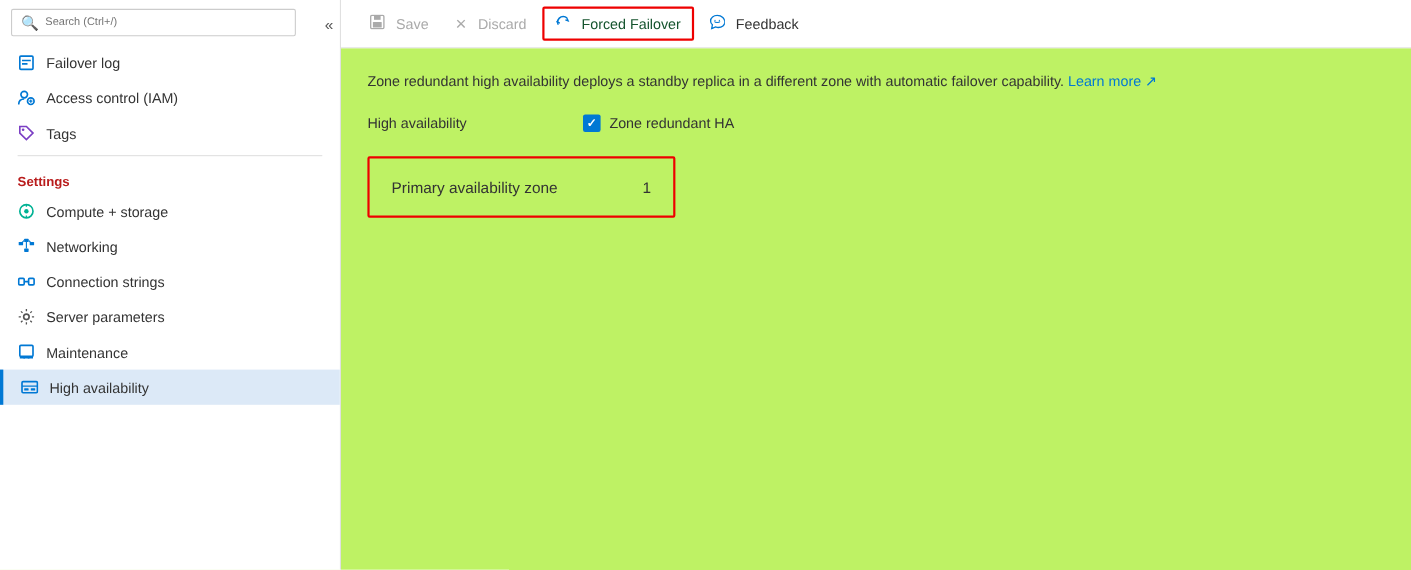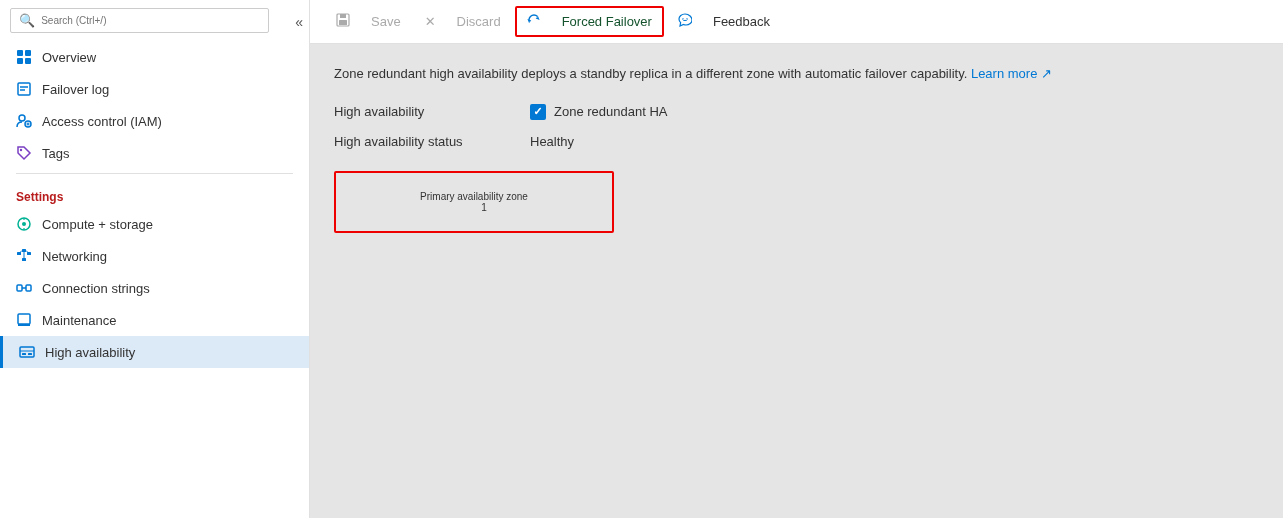--- a/index.html
+++ b/index.html
@@ -88,21 +88,21 @@
       align-items: center;
       padding: 6px 16px;
       border-bottom: 1px solid #e0e0e0;
       gap: 4px;
       background: #fff;
       flex-shrink: 0;
     }
     .toolbar-btn {
       display: flex;
       align-items: center;
-      gap: 21px;
+      gap: 10px;
       padding: 5px 10px;
       border: none;
       background: none;
       cursor: pointer;
       font-size: 13px;
       color: #333;
       border-radius: 2px;
     }
     .toolbar-btn.highlighted {
       border: 2px solid #e00;
@@ -110,21 +110,21 @@
     }
     .toolbar-btn .btn-icon { font-size: 14px; color: #0078d4; }
     .toolbar-btn.disabled { color: #aaa; cursor: default; }
     .toolbar-btn.disabled .btn-icon { color: #aaa; }
 
     
     .content {
       flex: 1;
       padding: 20px 24px;
       overflow-y: auto;
-      background: #e5e5e5;
+      background: #bef264;
     }
 
     .info-text {
       font-size: 13px;
       color: #333;
       margin-bottom: 20px;
       line-height: 1.5;
     }
     .info-text a { color: #0078d4; text-decoration: none; }
 
@@ -171,26 +171,24 @@
     .az-box {
       border: 2px solid #e00;
       border-radius: 2px;
       padding: 12px 20px;
       margin-top: 8px;
       display: inline-block;
       min-width: 280px;
     }
     .az-row {
       display: flex;
-      align-items: center;
       justify-content: space-between;
       padding: 6px 0;
-      font-size: 10px;
-      color: #333;
-      flex-direction: column;
+      font-size: 14px;
+      color: #333;
     }
     .az-row + .az-row { border-top: 1px solid #f0f0f0; }
     .az-label { color: #333; }
     .az-value { color: #333; font-weight: 400; margin-left: 20px; }
 
     
     .nav-item.active .nav-label { font-weight: 500; }
   </style>
 </head>
 <body>
@@ -198,31 +196,20 @@
 <div class="sidebar">
 
   <div style="display:flex; align-items:center; position:relative; padding-right:30px;">
     <div class="search-box" style="flex:1;">
       <span>🔍</span>
       <input type="text" placeholder="Search (Ctrl+/)" style="">
     </div>
     <button class="collapse-btn">«</button>
   </div>
 
-  <button class="nav-item">
-    <span class="nav-icon">
-      <svg width="16" height="16" viewBox="0 0 16 16" fill="none">
-        <rect x="1" y="1" width="6" height="6" rx="1" fill="#0078d4"></rect>
-        <rect x="9" y="1" width="6" height="6" rx="1" fill="#0078d4"></rect>
-        <rect x="1" y="9" width="6" height="6" rx="1" fill="#0078d4"></rect>
-        <rect x="9" y="9" width="6" height="6" rx="1" fill="#0078d4"></rect>
-      </svg>
-    </span>
-    <span class="nav-label">Overview</span>
-  </button>
 
   <button class="nav-item">
     <span class="nav-icon">
       <svg width="16" height="16" viewBox="0 0 16 16" fill="none">
         <rect x="2" y="2" width="12" height="12" rx="1" stroke="#0078d4" stroke-width="1.5" fill="none"></rect>
         <line x1="4" y1="6" x2="12" y2="6" stroke="#0078d4" stroke-width="1.5"></line>
         <line x1="4" y1="9" x2="9" y2="9" stroke="#0078d4" stroke-width="1.5"></line>
       </svg>
     </span>
     <span class="nav-label">Failover log</span>
@@ -285,20 +272,29 @@
     <span class="nav-icon">
       <svg width="16" height="16" viewBox="0 0 16 16" fill="none">
         <rect x="1" y="5" width="5" height="6" rx="1" stroke="#0078d4" stroke-width="1.5" fill="none"></rect>
         <rect x="10" y="5" width="5" height="6" rx="1" stroke="#0078d4" stroke-width="1.5" fill="none"></rect>
         <line x1="6" y1="8" x2="10" y2="8" stroke="#0078d4" stroke-width="1.5"></line>
       </svg>
     </span>
     <span class="nav-label">Connection strings</span>
   </button>
 
+  <button class="nav-item">
+    <span class="nav-icon">
+      <svg width="16" height="16" viewBox="0 0 16 16" fill="none">
+        <circle cx="8" cy="8" r="2.5" stroke="#555" stroke-width="1.5" fill="none"></circle>
+        <path d="M8 1v2M8 13v2M1 8h2M13 8h2M3.05 3.05l1.41 1.41M11.54 11.54l1.41 1.41M3.05 12.95l1.41-1.41M11.54 4.46l1.41-1.41" stroke="#555" stroke-width="1.2"></path>
+      </svg>
+    </span>
+    <span class="nav-label">Server parameters</span>
+  </button>
 
   <button class="nav-item">
     <span class="nav-icon">
       <svg width="16" height="16" viewBox="0 0 16 16" fill="none">
         <rect x="2" y="2" width="12" height="10" rx="1" stroke="#0078d4" stroke-width="1.5" fill="none"></rect>
         <line x1="2" y1="13" x2="14" y2="13" stroke="#0078d4" stroke-width="2"></line>
         <line x1="6" y1="12" x2="6" y2="14" stroke="#0078d4" stroke-width="1.5"></line>
         <line x1="10" y1="12" x2="10" y2="14" stroke="#0078d4" stroke-width="1.5"></line>
       </svg>
     </span>
@@ -375,26 +371,20 @@
     </p>
 
     <div class="field-row">
       <span class="field-label">High availability</span>
       <div class="field-value">
         <span class="checkbox-icon"></span>
         <span>Zone redundant HA</span>
       </div>
     </div>
 
-    <div class="field-row">
-      <span class="field-label">High availability status</span>
-      <div class="field-value">
-        <span class="status-healthy">Healthy</span>
-      </div>
-    </div>
 
     
     <div class="az-box">
       <div class="az-row">
         <span class="az-label">Primary availability zone</span>
         <span class="az-value">1</span>
       </div>
     </div>
 
   </div>

